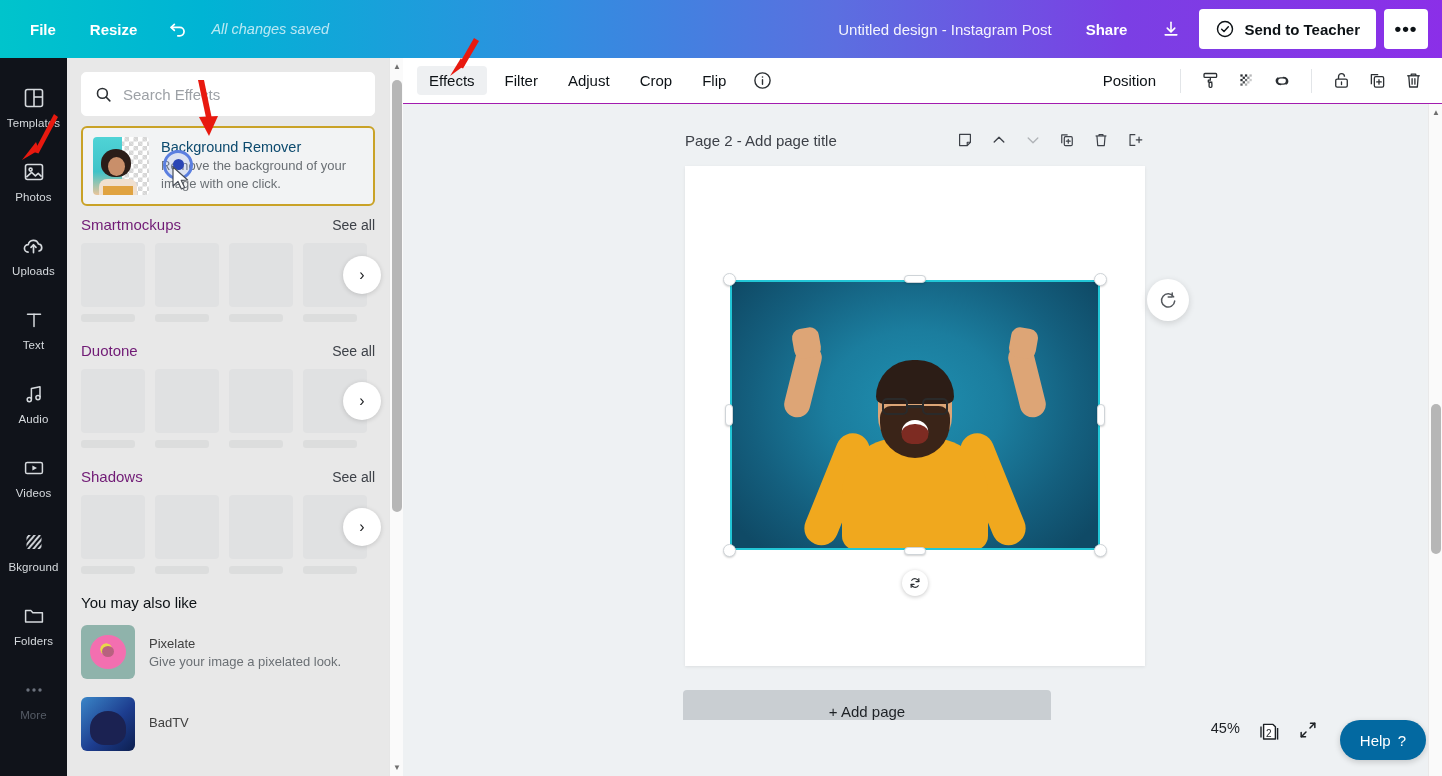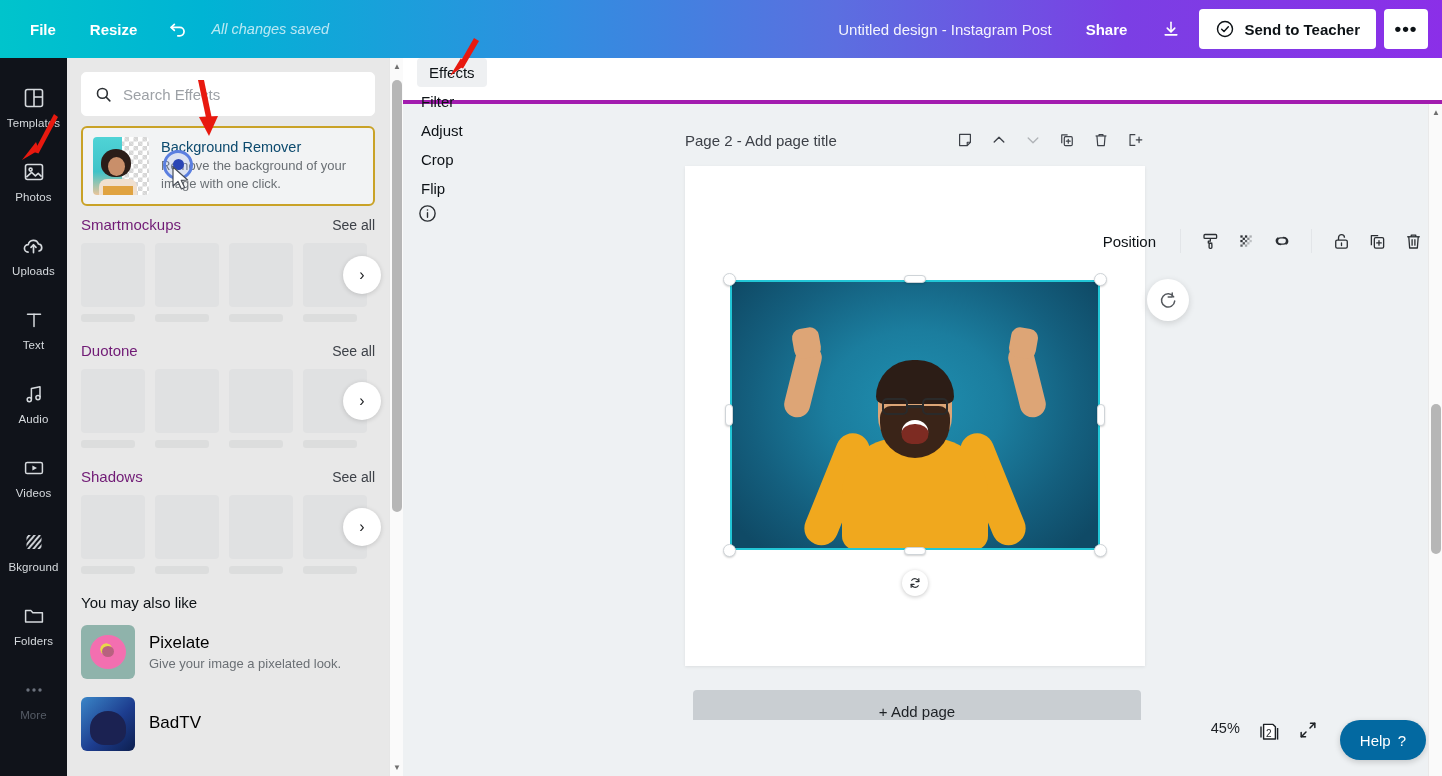--- a/index.html
+++ b/index.html
@@ -145,40 +145,39 @@
   .ymal-title { font-size: 15px; color: #0d1216; margin-bottom: 14px; }
   .ymal-row { display: flex; align-items: center; gap: 14px; margin-bottom: 18px; cursor: pointer; }
   .ymal-thumb { width: 54px; height: 54px; border-radius: 6px; flex: 0 0 auto; position: relative; overflow: hidden; }
   .th-pixelate { background: #8fb3ab; }
   .th-pixelate .d1 { position:absolute; left:9px; top:10px; width:36px; height:34px; border-radius:50%;
     background: radial-gradient(circle at 45% 42%, #e8d84a 0 20%, #f36fb0 22% 100%); }
   .th-pixelate .d2 { position:absolute; left:21px; top:21px; width:12px; height:11px; border-radius:50%; background:#b8617f; }
   .th-badtv { background: linear-gradient(135deg,#3a86c8 0%, #1d3d8f 55%, #0d1f4f 100%); }
   .th-badtv .h { position:absolute; left:9px; top:14px; width:36px; height:34px; border-radius:50% 50% 40% 40%; background:#1b2252; }
   .ymal-txt { flex: 1; min-width: 0; }
-  .ymal-name { font-size: 17px; color: #000000; margin-bottom: 3px; }
+  .ymal-name { font-size: 13px; color: #404040; margin-bottom: 3px; }
   .ymal-desc { font-size: 13px; color: #6b7075; }
 
   
   .panel-sb {
     position: absolute; right: 0; top: 0; width: 14px; height: 718px;
     background: #fafafa; border-left: 1px solid #e6e6e6;
   }
   .panel-sb .thumb {
     position: absolute; left: 2px; top: 22px; width: 10px; height: 432px;
     background: #b6b6b6; border-radius: 5px;
   }
   .sb-cap { position: absolute; left: 3px; font-size: 8px; color: #6f6f6f; }
 
   
   .etoolbar {
     position: absolute; top: 58px; left: 403px; width: 1039px; height: 46px;
-    background: #fff; display: flex; align-items: flex-start; z-index: 18;
-    border-bottom: 4px solid #a21caf;
-    flex-direction: column;
+    background: #fff; display: flex; align-items: center; z-index: 18;
+    border-bottom: 1px solid #a21caf;
   }
   .etab {
     font-size: 15px; color: #0d1216; padding: 6px 12px; margin-left: 6px;
     border-radius: 4px; cursor: pointer;
   }
   .etab.active { background: #eef0f2; }
   .etab:first-of-type { margin-left: 14px; }
   .info-ico { margin-left: 14px; cursor: pointer; display: flex; align-items: center; }
   .etb-right { margin-left: auto; display: flex; align-items: center; padding-right: 12px; gap: 2px; }
   .position-btn { font-size: 15px; color: #0d1216; padding: 7px 12px; border-radius: 4px; cursor: pointer; }
@@ -233,21 +232,21 @@
     width: 26px; height: 26px; border-radius: 50%; background: #fff;
     box-shadow: 0 1px 4px rgba(0,0,0,.22);
     display: flex; align-items: center; justify-content: center; cursor: grab;
   }
   .side-fab {
     position: absolute; top: 175px; left: 744px; width: 42px; height: 42px;
     border-radius: 50%; background: #fff; box-shadow: 0 2px 7px rgba(0,0,0,.14);
     display: flex; align-items: center; justify-content: center; cursor: pointer;
   }
   .add-page {
-    position: absolute; top: 586px; left: 290px; width: 448px; height: 42px;
+    position: absolute; top: 586px; left: 280px; width: 368px; height: 42px;
     background: #c9ced2; border-radius: 4px; display: flex;
     align-items: center; justify-content: center; cursor: pointer;
     font-size: 15px; color: #1d2125;
   }
 
   
   .person { position: absolute; left: 0; top: 0; width: 100%; height: 100%; }
   .p-torso {
     position: absolute; left: 50%; transform: translateX(-50%); bottom: 0;
     width: 146px; height: 112px; background: #f0a81e;

